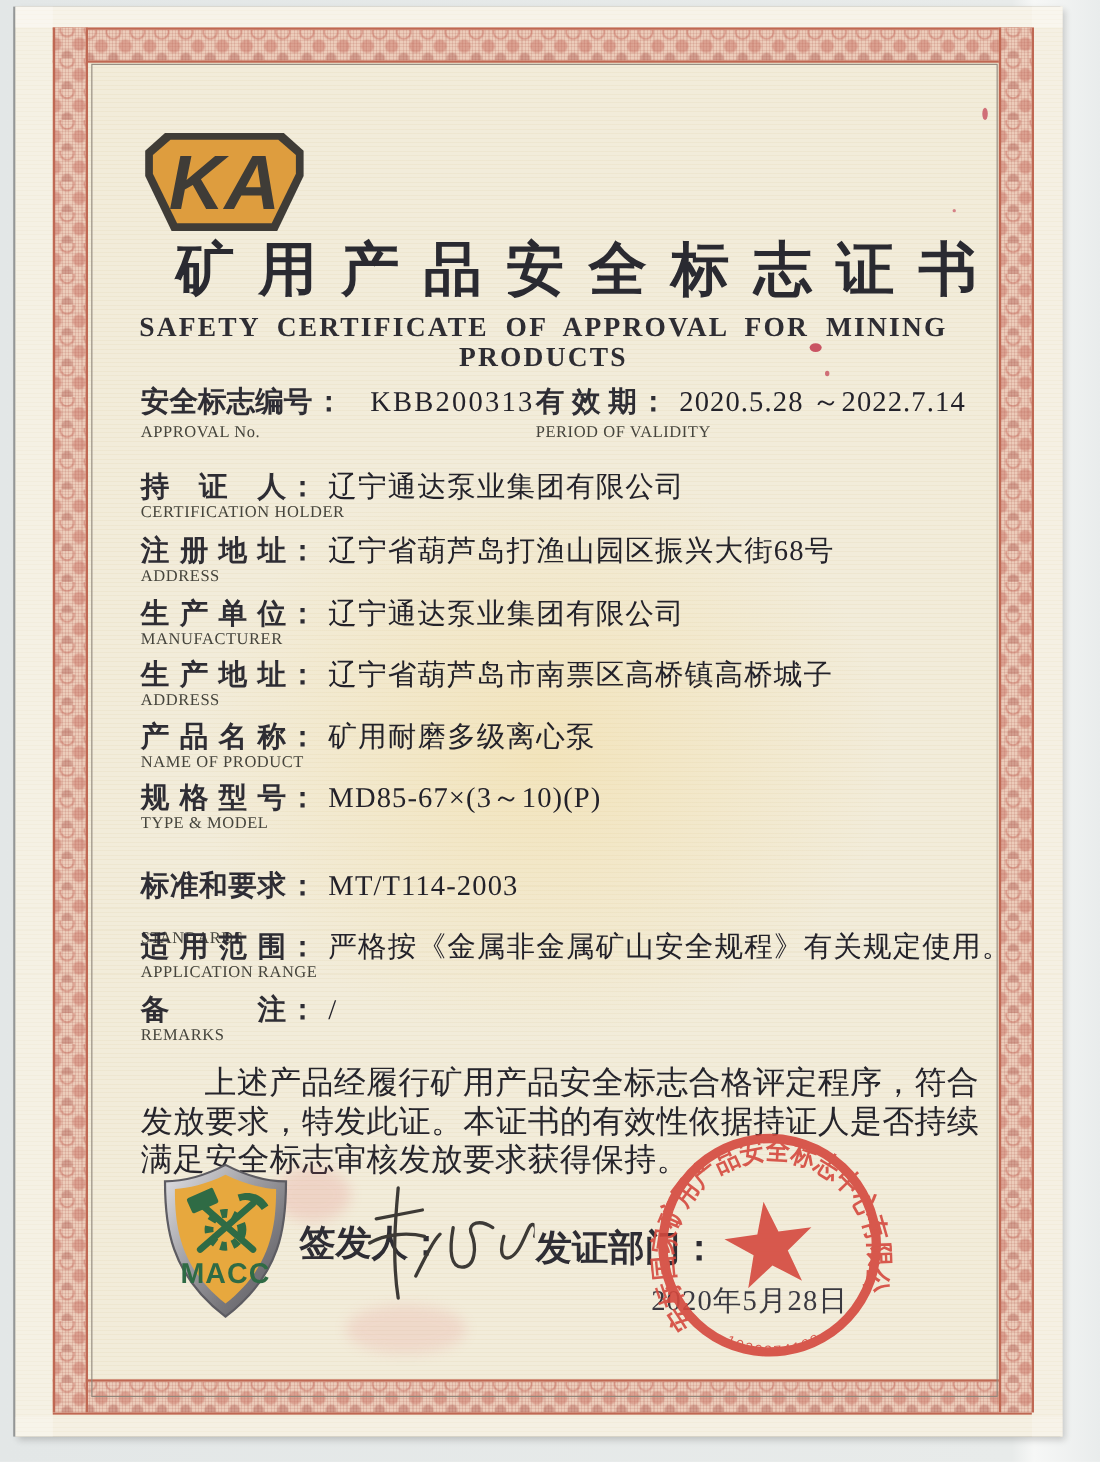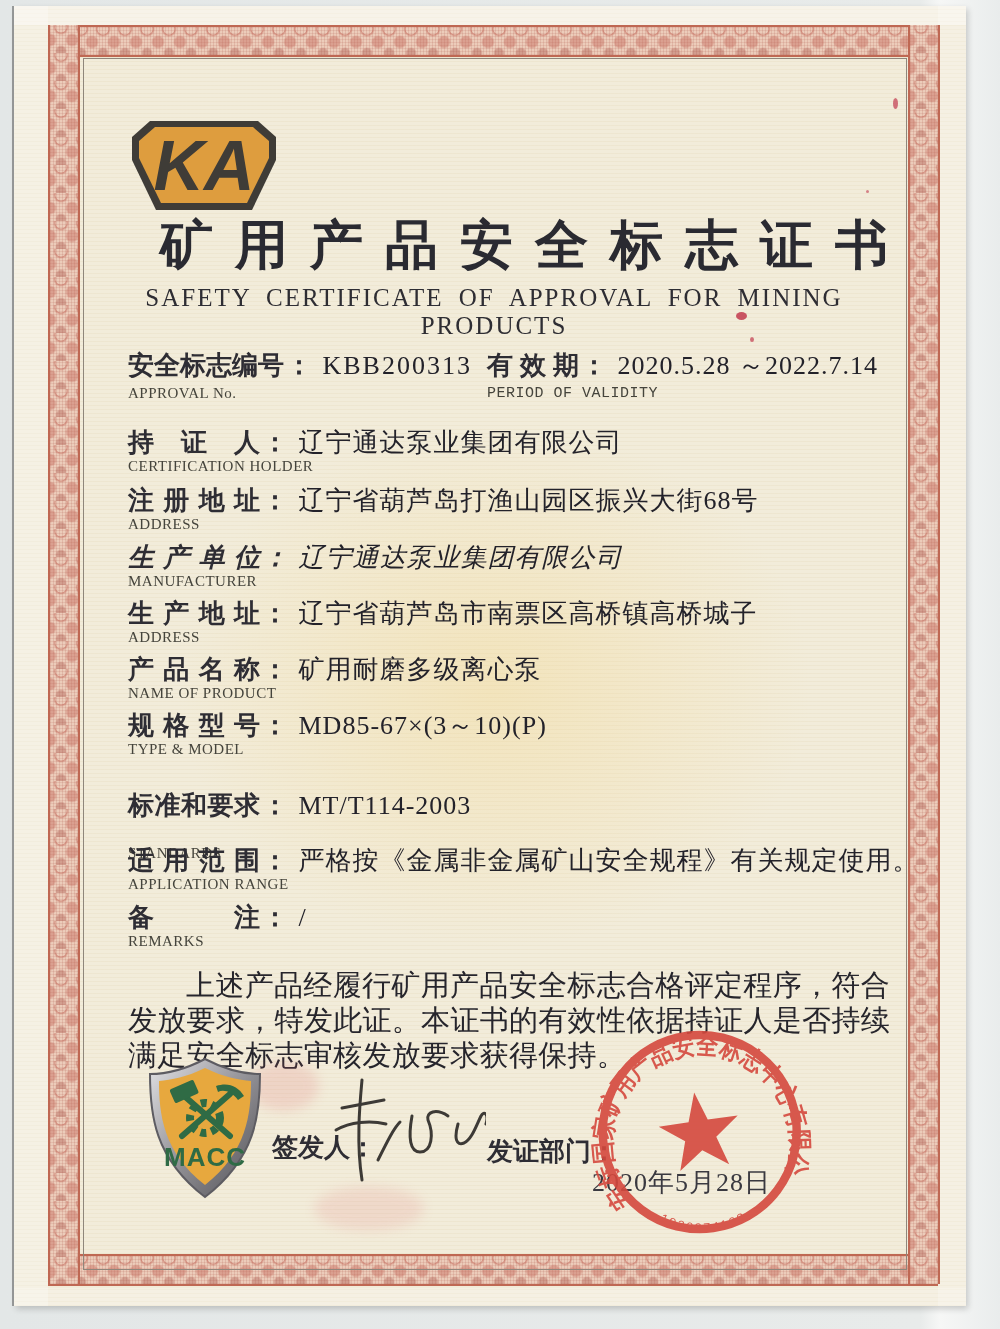--- a/index.html
+++ b/index.html
@@ -41,42 +41,42 @@
   }
   
   .ka-logo{position:absolute;left:114px;top:112px;}
   .title{
     position:absolute;left:69px;top:204px;width:882px;text-align:center;
     font-size:53px;font-weight:bold;color:#2a2a31;letter-spacing:22px;text-indent:22px;
     font-family:"Liberation Serif","DejaVu Serif",serif;
   }
   .subtitle{
     position:absolute;left:69px;top:278px;width:822px;text-align:center;
-    font-size:25px;font-weight:normal;color:#2e2d33;letter-spacing:2px;word-spacing:7px;
+    font-size:25px;font-weight:bold;color:#2e2d33;letter-spacing:2px;word-spacing:7px;
   }
   
   .zh-line{position:absolute;font-size:26px;color:#23222a;white-space:nowrap;}
   .zh-label{
     display:inline-block;vertical-align:bottom;font-weight:bold;color:#2e2d34;
     width:132px;text-align:justify;text-align-last:justify;
   }
   .zh-label.w-auto{width:auto;text-align-last:auto;}
   .zh-label.w-small{width:92px;}
   .zh-colon{font-weight:bold;color:#2e2d34;padding:0 4px 0 2px;}
   .zh-value{letter-spacing:1px;}
   .caption{
     position:absolute;font-size:15px;color:#45443c;letter-spacing:.5px;white-space:nowrap;
     font-family:"Liberation Serif","DejaVu Serif",serif;
   }
   .statement{
     position:absolute;left:114px;top:962px;width:762px;
     font-size:29px;line-height:35px;color:#26252c;text-indent:2em;letter-spacing:.3px;text-align:justify;
   }
   
-  .footer-label{position:absolute;font-size:26px;font-weight:bold;color:#2e2d34;white-space:nowrap;margin-top:22px;}
+  .footer-label{position:absolute;font-size:33px;font-weight:bold;color:#2e2d34;white-space:nowrap;}
   .issue-date{position:absolute;left:578px;top:1159px;font-size:26px;color:#3a3940;letter-spacing:1px;}
   .speck{position:absolute;border-radius:50%;background:#c23a4e;}
   .smudge{position:absolute;border-radius:50%;background:#e06a72;filter:blur(6px);}
 </style>
 </head>
 <body>
 
 <div class="paper">
 
   <div class="edge-strip" style="left:0;top:0;width:952px;height:19px;"></div>
@@ -97,43 +97,43 @@
       <polygon points="27,9 125,9 141,23 141,40 119,85 33,85 11,40 11,23" fill="#de9d3e"></polygon>
       <text x="76" y="72" text-anchor="middle" font-size="70" font-weight="bold" font-style="italic" font-family="Liberation Sans, DejaVu Sans, sans-serif" fill="#3f3c37">KA</text>
     </svg>
   </div>
 
   <div class="title">矿用产品安全标志证书</div>
   <div class="subtitle">SAFETY CERTIFICATE OF APPROVAL FOR MINING PRODUCTS</div>
 
   <div class="zh-line" style="left:114px;top:342px;">
     <span class="zh-label w-auto">安全标志编号</span><span class="zh-colon">：</span>
-    <span class="zh-value" style="letter-spacing:2px;">KBB200313</span>
+    <span class="zh-value" style="letter-spacing:2px;margin-left:14px;">KBB200313</span>
   </div>
   <div class="caption" style="left:114px;top:379px;">APPROVAL No.</div>
 
   <div class="zh-line" style="left:473px;top:342px;">
     <span class="zh-label w-small">有 效 期</span><span class="zh-colon">：</span>
     <span class="zh-value">2020.5.28 ～2022.7.14</span>
   </div>
-  <div class="caption" style="left:473px;top:379px;font-family:Liberation Mono, monospace;">PERIOD OF VALIDITY</div>
+  <div class="caption" style="left:473px;top:379px;">PERIOD OF VALIDITY</div>
 
   <div class="zh-line" style="left:114px;top:419px;">
     <span class="zh-label">持 证 人</span><span class="zh-colon">：</span>
     <span class="zh-value">辽宁通达泵业集团有限公司</span>
   </div>
   <div class="caption" style="left:114px;top:452px;">CERTIFICATION HOLDER</div>
 
   <div class="zh-line" style="left:114px;top:477px;">
     <span class="zh-label">注 册 地 址</span><span class="zh-colon">：</span>
     <span class="zh-value">辽宁省葫芦岛打渔山园区振兴大街68号</span>
   </div>
   <div class="caption" style="left:114px;top:510px;">ADDRESS</div>
 
-  <div class="zh-line" style="left:114px;top:534px;font-style:italic;">
+  <div class="zh-line" style="left:114px;top:534px;">
     <span class="zh-label">生 产 单 位</span><span class="zh-colon">：</span>
     <span class="zh-value">辽宁通达泵业集团有限公司</span>
   </div>
   <div class="caption" style="left:114px;top:567px;">MANUFACTURER</div>
 
   <div class="zh-line" style="left:114px;top:590px;">
     <span class="zh-label">生 产 地 址</span><span class="zh-colon">：</span>
     <span class="zh-value">辽宁省葫芦岛市南票区高桥镇高桥城子</span>
   </div>
   <div class="caption" style="left:114px;top:623px;">ADDRESS</div>

